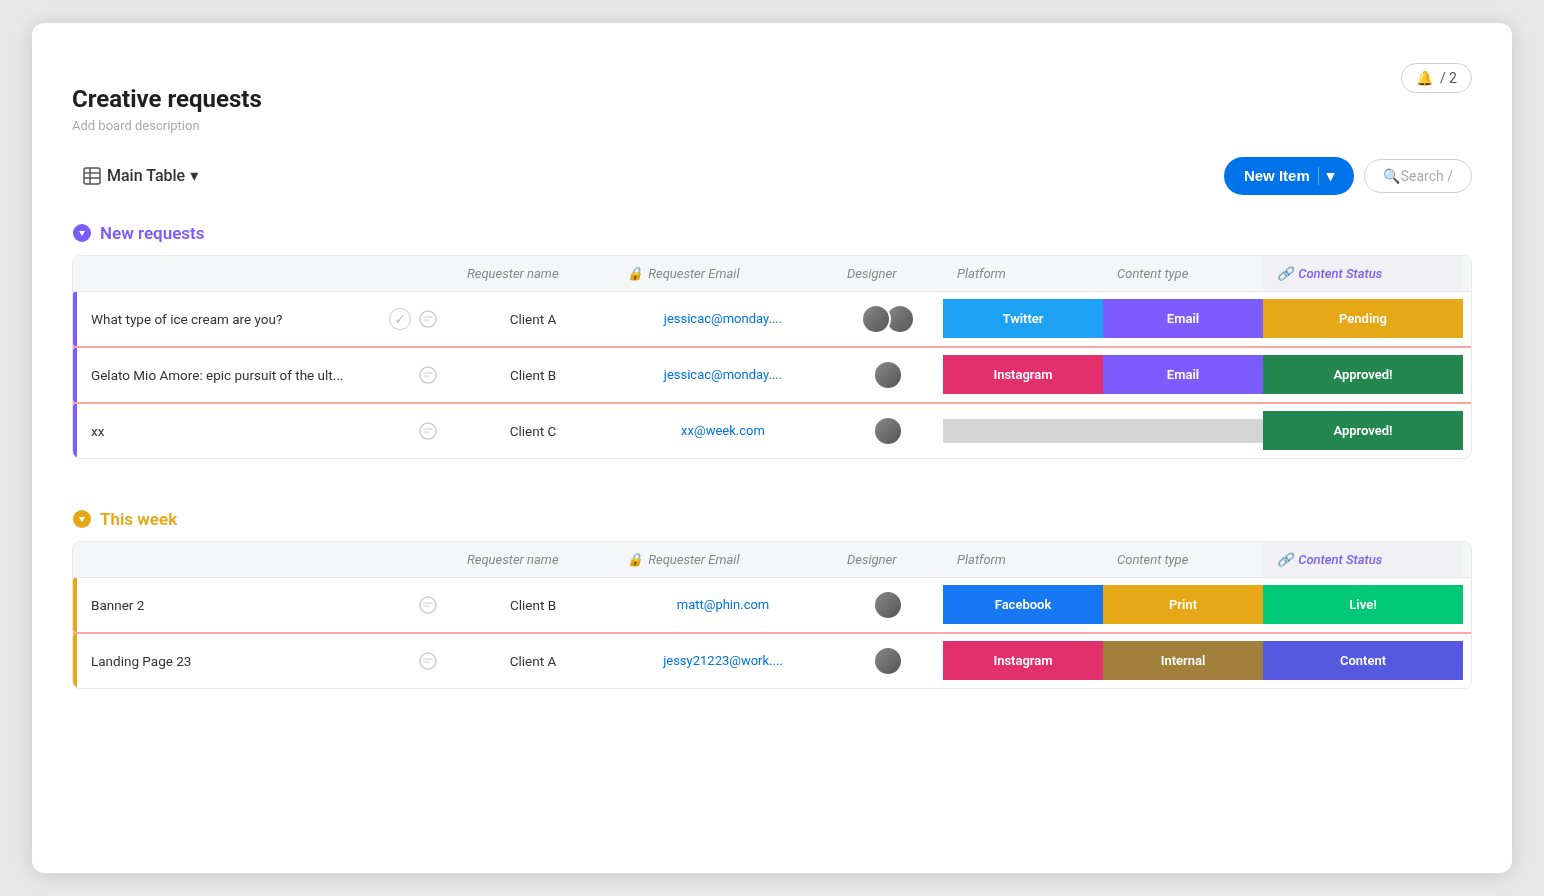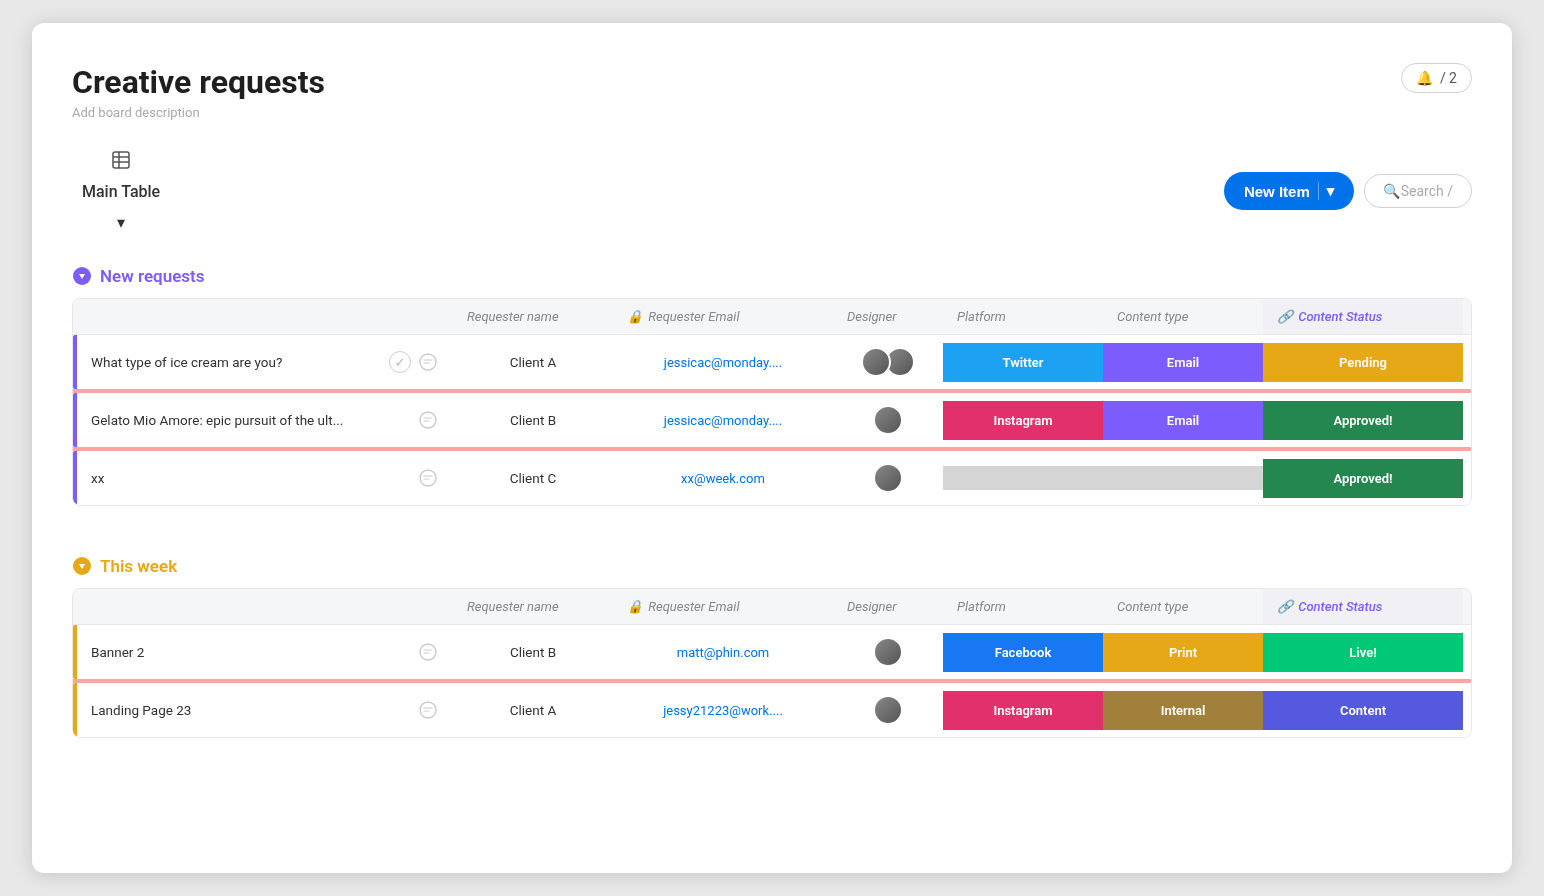--- a/index.html
+++ b/index.html
@@ -20,24 +20,25 @@
       padding: 40px 40px 40px 40px;
       box-shadow: 0 2px 20px rgba(0,0,0,0.15);
     }
     .page-header {
       display: flex;
       align-items: flex-start;
       justify-content: space-between;
       margin-bottom: 24px;
     }
     .page-title {
-      font-size: 32px;
+      font-size: 24px;
       font-weight: 700;
       color: #1f1f1f;
       line-height: 1.2;
+      margin-top: 22px;
     }
     .page-subtitle {
       font-size: 13px;
       color: #aaa;
       margin-top: 4px;
     }
     .notification-badge {
       display: flex;
       align-items: center;
       border: 1.5px solid #d0d0d0;
@@ -49,28 +50,27 @@
     }
     .toolbar {
       display: flex;
       align-items: center;
       justify-content: space-between;
       margin-bottom: 28px;
     }
     .main-table-btn {
       display: flex;
       align-items: center;
-      gap: 12px;
+      gap: 5px;
       font-size: 16px;
       font-weight: 500;
       color: #333;
       cursor: pointer;
       padding: 6px 10px;
       border-radius: 6px;
-      flex-direction: column;
     }
     .table-icon {
       width: 20px; height: 20px;
       display: inline-flex; align-items: center; justify-content: center;
     }
     .toolbar-right {
       display: flex;
       align-items: center;
       gap: 10px;
     }
@@ -145,21 +145,21 @@
     }
     .th.content-status {
       background: #f0f0f5;
       color: #7c5cfc;
       font-weight: 500;
       gap: 5px;
     }
     .table-row {
       display: grid;
       grid-template-columns: 380px 160px 220px 110px 160px 160px 200px;
-      border-bottom: 4px solid #fca5a5;
+      border-bottom: 2px solid #fca5a5;
       background: #fff;
       align-items: stretch;
     }
     .table-row:last-child { border-bottom: none; }
     .td {
       padding: 12px 14px;
       font-size: 13.5px;
       color: #333;
       display: flex;
       align-items: center;

